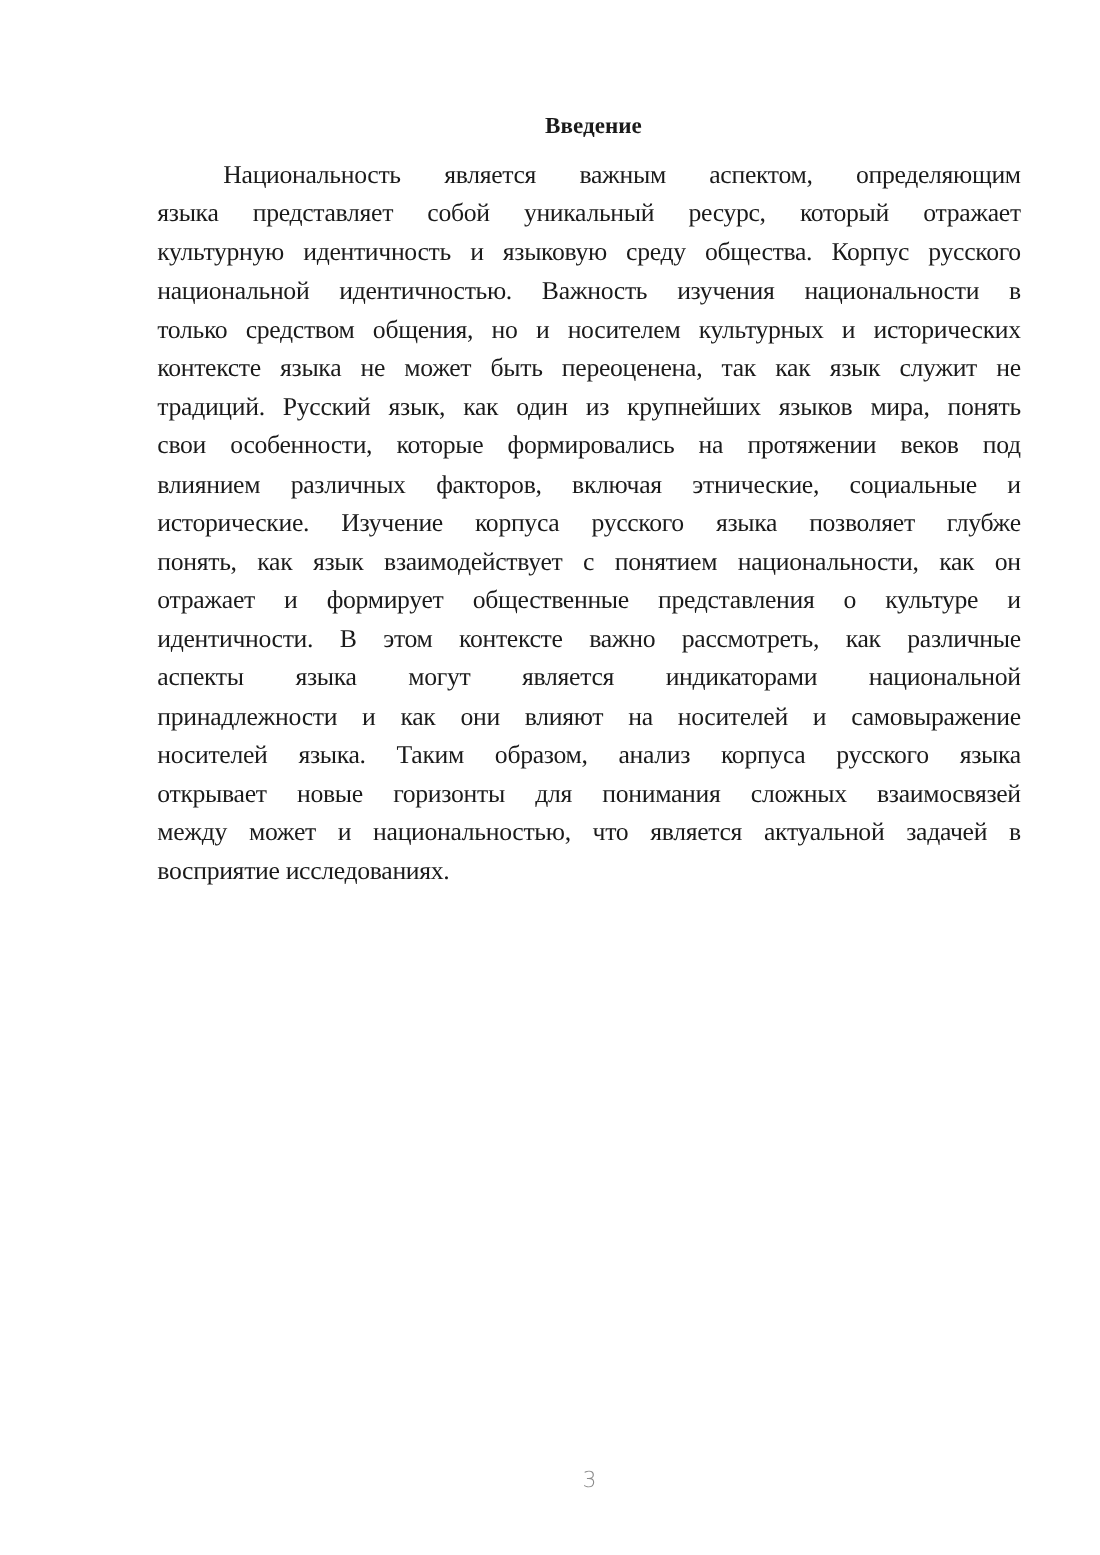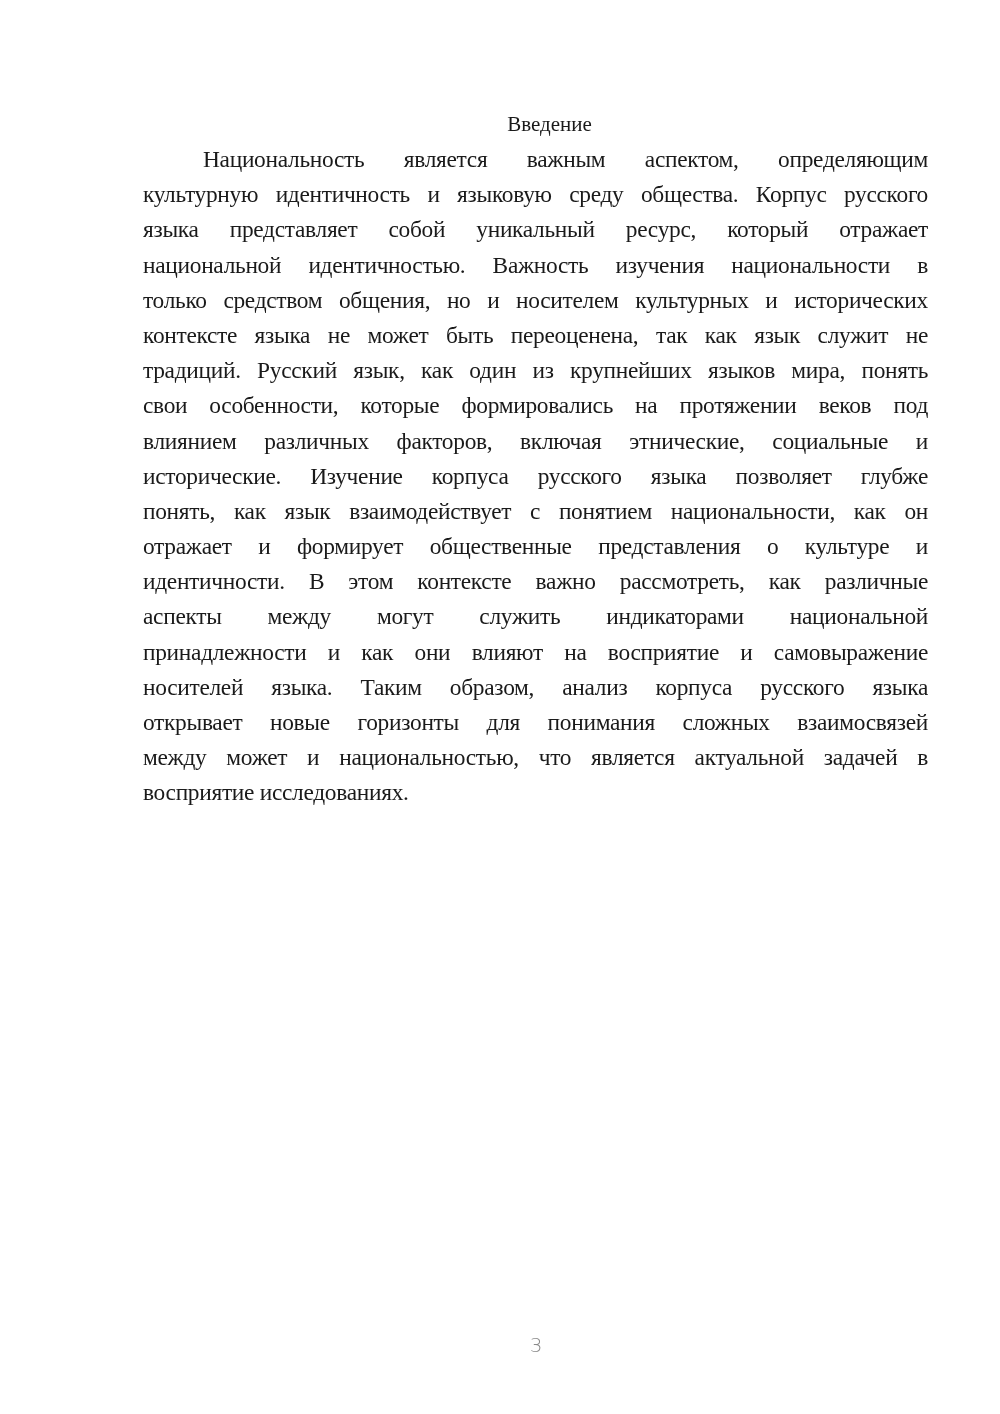--- a/index.html
+++ b/index.html
@@ -21,25 +21,25 @@
       width: 1000px;
       height: 1414px;
       background: #ffffff;
     }
     .heading {
       position: absolute;
       top: 96px;
       left: 143px;
       width: 785px;
       text-align: center;
-      font-weight: normal;
+      font-weight: bold;
       font-size: 21px;
       line-height: 28px;
       padding-left: 0;
-      margin: 14px;
+      margin: 4px;
       transform: translateX(0px);
     }
     .line {
       display: block;
       text-align: justify;
       text-align-last: justify;
       height: 35.2px;
       white-space: nowrap;
     }
     .line.first { padding-left: 60px; }
@@ -72,34 +72,34 @@
     }
   </style>
 </head>
 <body>
 
 <div class="page">
   <h1 class="heading">Введение</h1>
 
   <div class="line-wrap">
     <span class="line first">Национальность является важным аспектом, определяющим</span>
+    <span class="line">языка представляет собой уникальный ресурс, который отражает</span>
     <span class="line">культурную идентичность и языковую среду общества. Корпус русского</span>
-    <span class="line">языка представляет собой уникальный ресурс, который отражает</span>
     <span class="line">национальной идентичностью. Важность изучения национальности в</span>
     <span class="line">только средством общения, но и носителем культурных и исторических</span>
     <span class="line">контексте языка не может быть переоценена, так как язык служит не</span>
     <span class="line">традиций. Русский язык, как один из крупнейших языков мира, понять</span>
     <span class="line">свои особенности, которые формировались на протяжении веков под</span>
     <span class="line">влиянием различных факторов, включая этнические, социальные и</span>
     <span class="line">исторические. Изучение корпуса русского языка позволяет глубже</span>
     <span class="line">понять, как язык взаимодействует с понятием национальности, как он</span>
     <span class="line">отражает и формирует общественные представления о культуре и</span>
     <span class="line">идентичности. В этом контексте важно рассмотреть, как различные</span>
-    <span class="line">аспекты между могут служить индикаторами национальной</span>
-    <span class="line">принадлежности и как они влияют на восприятие и самовыражение</span>
+    <span class="line">аспекты языка могут является индикаторами национальной</span>
+    <span class="line">принадлежности и как они влияют на носителей и самовыражение</span>
     <span class="line">носителей языка. Таким образом, анализ корпуса русского языка</span>
     <span class="line">открывает новые горизонты для понимания сложных взаимосвязей</span>
     <span class="line">между может и национальностью, что является актуальной задачей в</span>
     <span class="line last">восприятие исследованиях.</span>
   </div>
 
   <div class="page-number">3</div>
 </div>
 
 </body></html>

